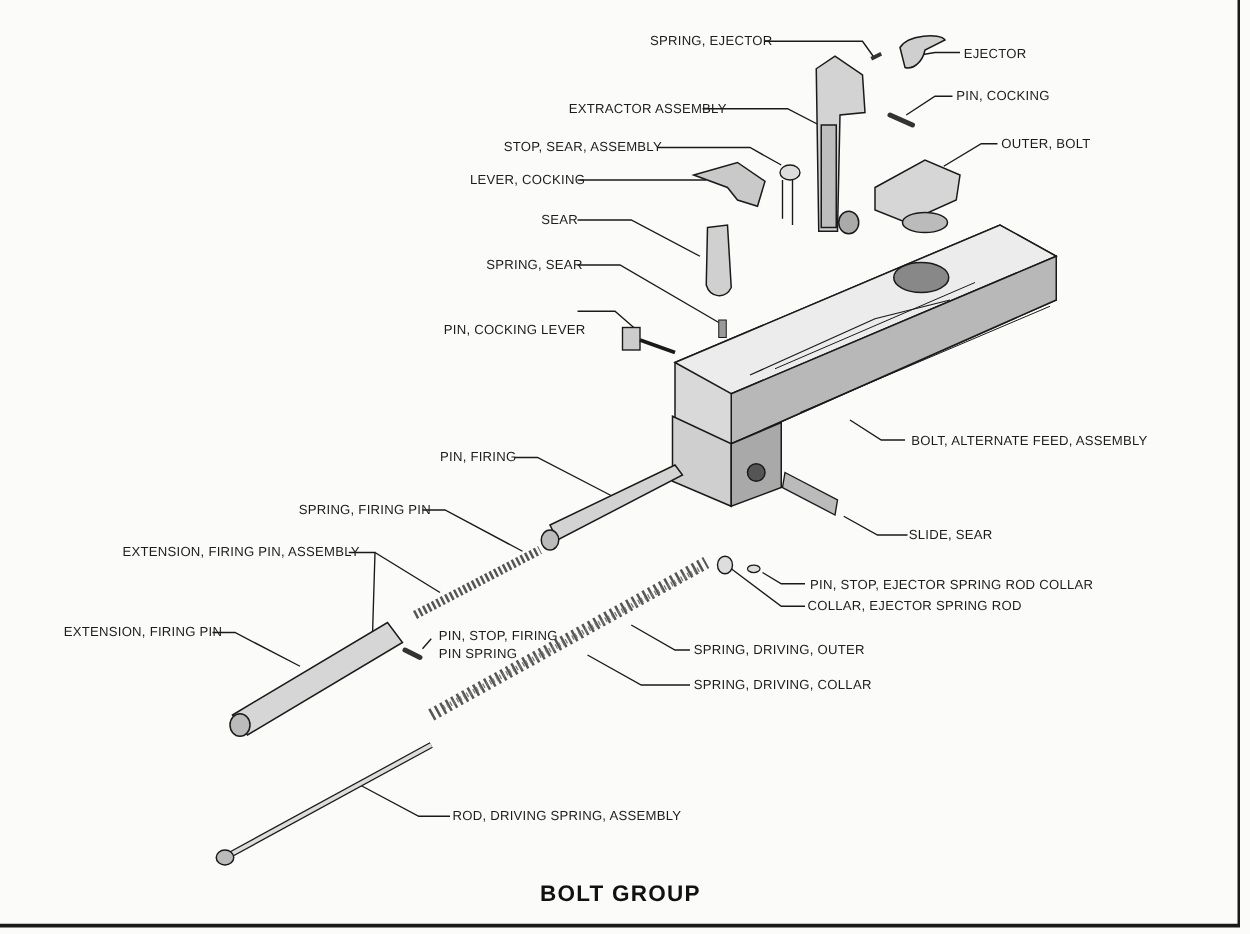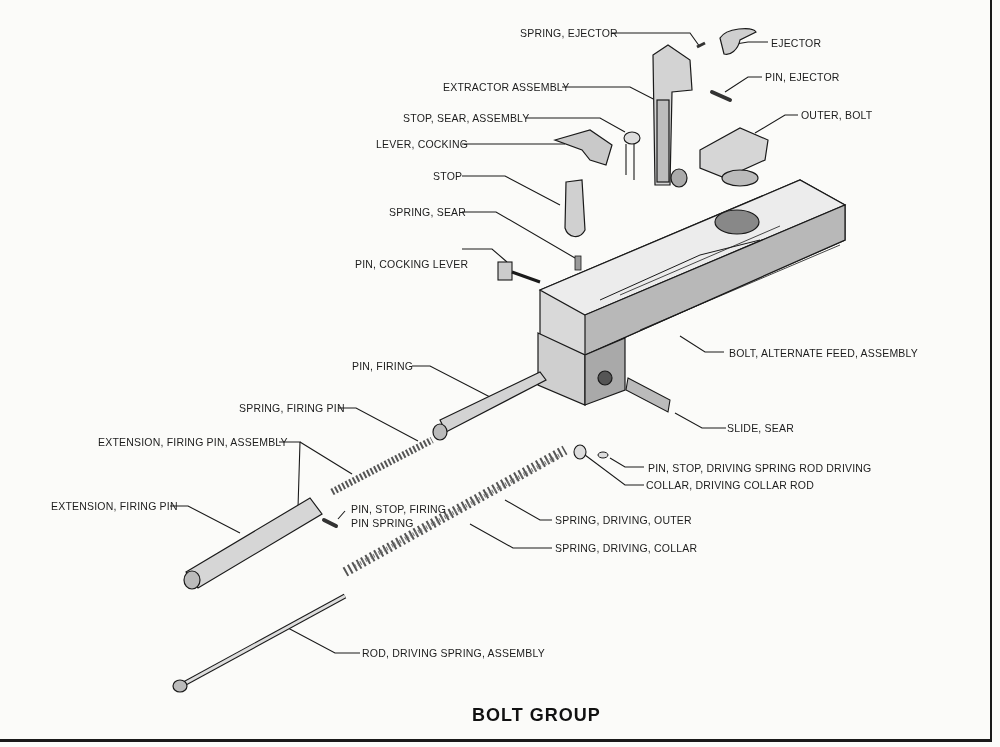--- a/index.html
+++ b/index.html
@@ -2,21 +2,21 @@
 <html><head>
 <meta charset="utf-8">
 <style>
   html, body { margin:0; padding:0; background:#fbfbf9; }
   #page { position:relative; width:1000px; height:747px; overflow:hidden; background:#fbfbf9;
           font-family:"Liberation Sans", sans-serif; }
   #frame-right { position:absolute; left:990px; top:0; width:2px; height:741px; background:#1a1a1a; }
   #frame-bottom { position:absolute; left:0; top:739px; width:992px; height:3px; background:#1a1a1a; }
   svg#art { position:absolute; left:0; top:0; }
   .lbl { position:absolute; font-size:10.5px; letter-spacing:0.2px; color:#1c1c1c; white-space:nowrap; line-height:12px; }
-  .title { position:absolute; left:432px; top:705px; font-size:18px; font-weight:bold; letter-spacing:1px; color:#111;margin-left:40px; }
+  .title { position:absolute; left:432px; top:705px; font-size:18px; font-weight:bold; letter-spacing:1px; color:#111; }
 </style>
 </head>
 <body>
 
 <div id="page">
   <div id="frame-right"></div>
   <div id="frame-bottom"></div>
 
   <svg id="art" width="1000" height="747" viewBox="0 0 1000 747">
     <g fill="none" stroke="#1a1a1a" stroke-width="1.1">
@@ -115,35 +115,35 @@
 
     <g stroke="#1a1a1a" stroke-width="1.2">
       <line x1="180" y1="686" x2="345" y2="596" stroke-width="5"></line>
       <line x1="180" y1="686" x2="345" y2="596" stroke="#ddd" stroke-width="3"></line>
       <ellipse cx="180" cy="686" rx="7" ry="6" fill="#bbb"></ellipse>
     </g>
   </svg>
 
   <div class="lbl" style="left:520px;top:27px">SPRING, EJECTOR</div>
   <div class="lbl" style="left:771px;top:37px">EJECTOR</div>
-  <div class="lbl" style="left:443px;top:81px">EXTRACTOR  ASSEMBLY</div>
-  <div class="lbl" style="left:765px;top:71px">PIN, EJECTOR</div>
+  <div class="lbl" style="left:455px;top:81px">EXTRACTOR  ASSEMBLY</div>
+  <div class="lbl" style="left:765px;top:71px">PIN, COCKING</div>
   <div class="lbl" style="left:403px;top:112px">STOP, SEAR, ASSEMBLY</div>
   <div class="lbl" style="left:801px;top:109px">OUTER, BOLT</div>
   <div class="lbl" style="left:376px;top:138px">LEVER, COCKING</div>
-  <div class="lbl" style="left:433px;top:170px">STOP</div>
+  <div class="lbl" style="left:433px;top:170px">SEAR</div>
   <div class="lbl" style="left:389px;top:206px">SPRING, SEAR</div>
   <div class="lbl" style="left:355px;top:258px">PIN, COCKING LEVER</div>
   <div class="lbl" style="left:729px;top:347px">BOLT, ALTERNATE FEED, ASSEMBLY</div>
   <div class="lbl" style="left:352px;top:360px">PIN, FIRING</div>
   <div class="lbl" style="left:727px;top:422px">SLIDE, SEAR</div>
   <div class="lbl" style="left:239px;top:402px">SPRING, FIRING PIN</div>
   <div class="lbl" style="left:98px;top:436px">EXTENSION, FIRING PIN, ASSEMBLY</div>
-  <div class="lbl" style="left:648px;top:462px">PIN, STOP, DRIVING SPRING ROD DRIVING</div>
-  <div class="lbl" style="left:646px;top:479px">COLLAR, DRIVING COLLAR ROD</div>
+  <div class="lbl" style="left:648px;top:462px">PIN, STOP, EJECTOR SPRING ROD COLLAR</div>
+  <div class="lbl" style="left:646px;top:479px">COLLAR, EJECTOR SPRING ROD</div>
   <div class="lbl" style="left:51px;top:500px">EXTENSION, FIRING PIN</div>
   <div class="lbl" style="left:351px;top:503px">PIN, STOP, FIRING</div>
   <div class="lbl" style="left:351px;top:517px">PIN SPRING</div>
   <div class="lbl" style="left:555px;top:514px">SPRING, DRIVING, OUTER</div>
   <div class="lbl" style="left:555px;top:542px">SPRING, DRIVING, COLLAR</div>
   <div class="lbl" style="left:362px;top:647px">ROD, DRIVING SPRING, ASSEMBLY</div>
 
   <div class="title">BOLT GROUP</div>
 </div>
 

